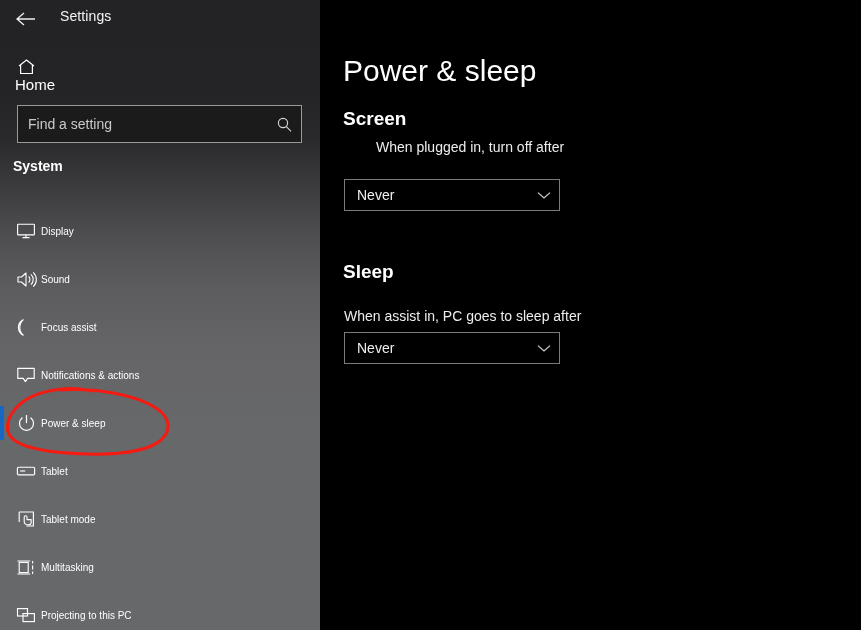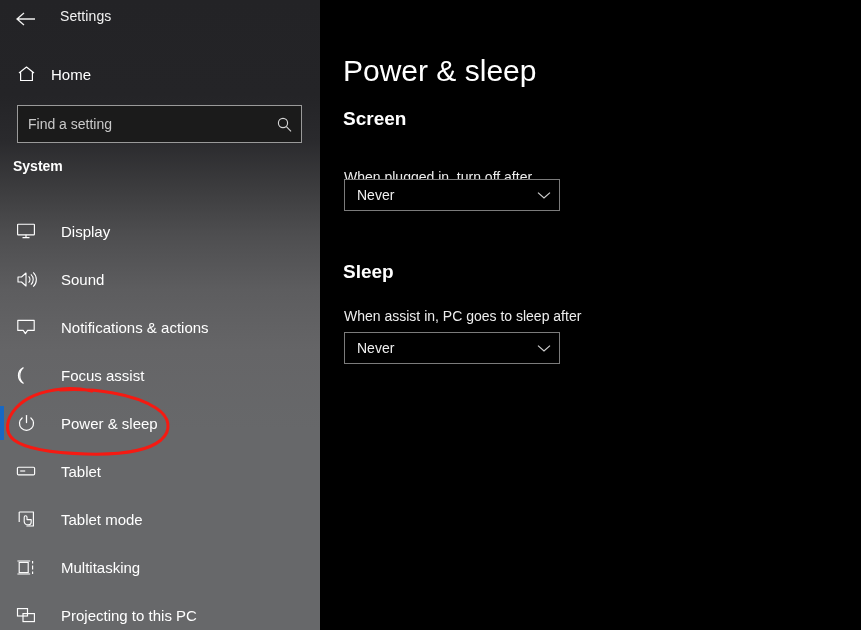--- a/index.html
+++ b/index.html
@@ -59,21 +59,21 @@
     left: 60px; top: 8px;
     font-size: 14px;
     color: #f2f2f2;
     letter-spacing: 0.1px;
   }
 
   .home-row {
     position: absolute;
     left: 0; top: 58px;
     width: 320px; height: 32px;
-    display: flex; align-items: center;
+    display: flex; align-items: flex-start; flex-direction: column;
   }
   .home-icon {
     width: 20px; height: 20px;
     margin-left: 16px;
     display: flex; align-items: center; justify-content: center;
   }
   .home-label {
     margin-left: 15px;
     font-size: 15px;
     color: #ffffff;
@@ -136,22 +136,22 @@
   }
   .nav-item.selected .sel-bar { display: block; }
   .nav-icon {
     width: 22px; height: 22px;
     margin-left: 15px;
     display: flex; align-items: center; justify-content: center;
     flex: none;
   }
   .nav-icon svg { display: block; }
   .nav-label {
-    margin-left: 24px;
-    font-size: 15px;
+    margin-left: 4px;
+    font-size: 10px;
     color: #ffffff;
     white-space: nowrap;
   }
 
   
   .scroll-track {
     position: absolute;
     left: 316px; top: 0;
     width: 4px; height: 630px;
   }
@@ -180,21 +180,21 @@
   }
   .section-head.s1 { top: 108px; }
   .section-head.s2 { top: 261px; }
 
   .field-label {
     position: absolute;
     left: 24px;
     font-size: 14px;
     color: #ededed;
   }
-  .field-label.l1 { top: 169px; }
+  .field-label.l1 { top: 139px; margin-left: 32px; }
   .field-label.l2 { top: 308px; }
 
   .combo {
     position: absolute;
     left: 24px;
     width: 216px;
     height: 32px;
     border: 1px solid #7b7b7b;
     background: #000000;
     box-sizing: border-box;
@@ -281,35 +281,35 @@
             <path d="M14.9 4.3 A7 7 0 0 1 14.9 14.7" stroke="#ffffff" stroke-width="1.1" fill="none"></path>
             <path d="M17.2 2.3 A9.8 9.8 0 0 1 17.2 16.7" stroke="#ffffff" stroke-width="1.1" fill="none"></path>
           </svg>
         </span>
         <span class="nav-label">Sound</span>
       </div>
 
       <div class="nav-item">
 
         <span class="nav-icon">
+          <svg width="18" height="19" viewBox="0 0 18 19">
+            <path d="M6.2 1.8 A8.6 8.6 0 0 0 6.2 17.2 A10.4 10.4 0 0 1 6.2 1.8 Z" stroke="#ffffff" stroke-width="1.15" fill="none" stroke-linejoin="round"></path>
+          </svg>
+        </span>
+        <span class="nav-label">Focus assist</span>
+      </div>
+
+      <div class="nav-item">
+
+        <span class="nav-icon">
           <svg width="20" height="18" viewBox="0 0 20 18">
             <path d="M1.8 2.4 L18.2 2.4 L18.2 12.4 L11.6 12.4 L9.4 15.6 L7.2 12.4 L1.8 12.4 Z" stroke="#ffffff" stroke-width="1.15" fill="none" stroke-linejoin="round"></path>
           </svg>
         </span>
         <span class="nav-label">Notifications &amp; actions</span>
-      </div>
-
-      <div class="nav-item">
-
-        <span class="nav-icon">
-          <svg width="18" height="19" viewBox="0 0 18 19">
-            <path d="M6.2 1.8 A8.6 8.6 0 0 0 6.2 17.2 A10.4 10.4 0 0 1 6.2 1.8 Z" stroke="#ffffff" stroke-width="1.15" fill="none" stroke-linejoin="round"></path>
-          </svg>
-        </span>
-        <span class="nav-label">Focus assist</span>
       </div>
 
       <div class="nav-item selected">
         <span class="sel-bar"></span>
         <span class="nav-icon">
           <svg width="19" height="19" viewBox="0 0 19 19">
             <path d="M13.9 3.9 A7 7 0 1 1 5.1 3.9" stroke="#ffffff" stroke-width="1.25" fill="none" stroke-linecap="round"></path>
             <path d="M9.5 1.6 L9.5 8.6" stroke="#ffffff" stroke-width="1.25" fill="none" stroke-linecap="round"></path>
           </svg>
         </span>

